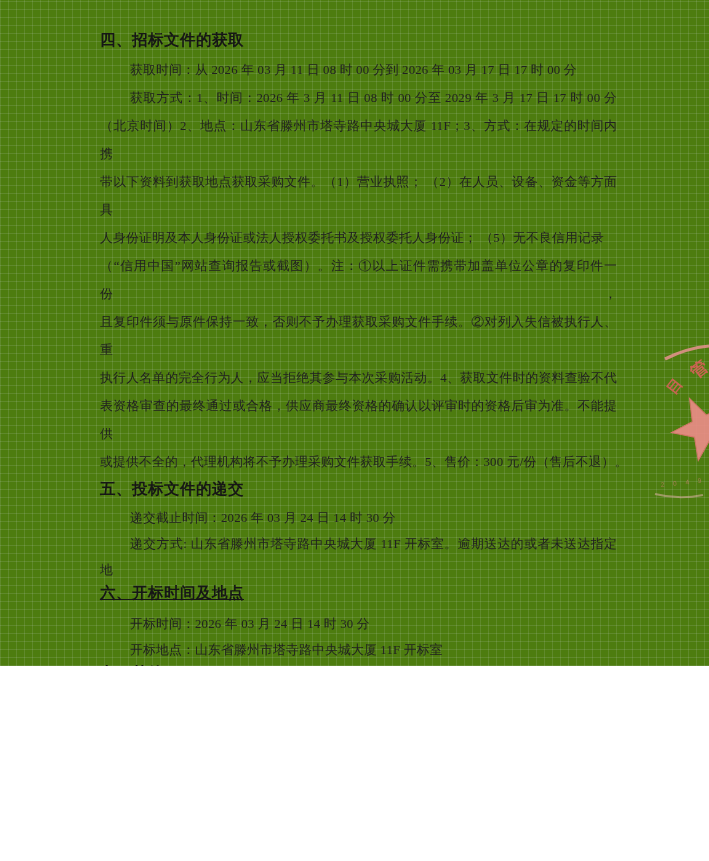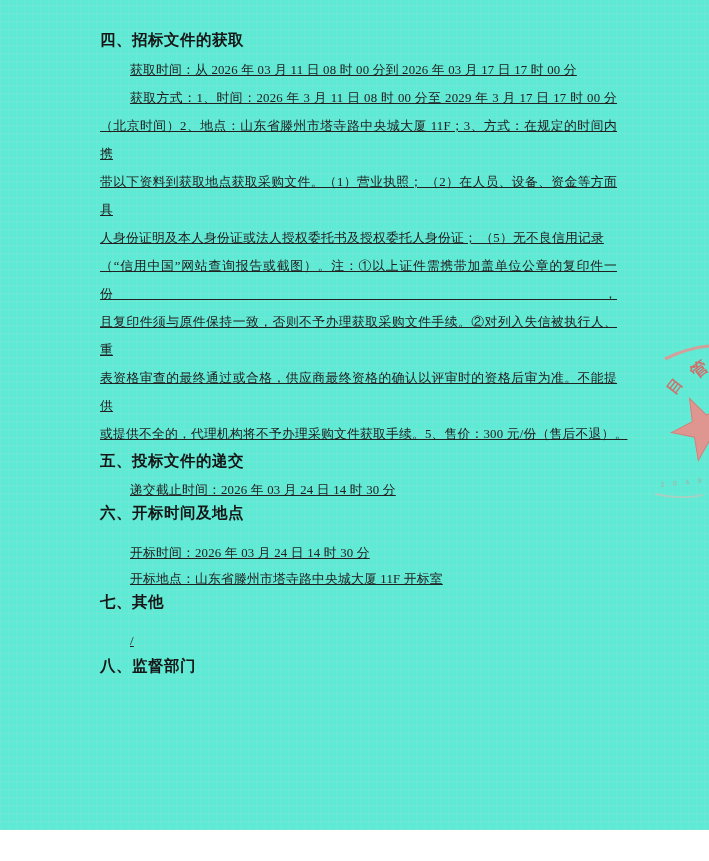--- a/index.html
+++ b/index.html
@@ -3,22 +3,22 @@
 <meta charset="utf-8">
 <style>
   html,body{margin:0;padding:0;}
   body{
     width:709px;height:861px;
     background:#ffffff;
     font-family:"Liberation Serif","DejaVu Serif",serif;
   }
   .page{
     position:relative;
-    width:709px;height:830px;
-    background:#5eead4;
+    width:709px;height:666px;
+    background:#4d7c0f;
     overflow:hidden;
   }
   
   .page::before{
     content:"";
     position:absolute;inset:0;
     background-image:
       repeating-linear-gradient(0deg, rgba(205,218,218,0.14) 0 1px, transparent 1px 8px),
       repeating-linear-gradient(90deg, rgba(205,218,218,0.14) 0 1px, transparent 1px 8px);
     pointer-events:none;
@@ -38,31 +38,30 @@
     margin:0 0 6px 0;
     letter-spacing:0.5px;
     white-space:nowrap;
   }
   .line{
     font-size:12.8px;
     line-height:28px;
     color:#212121;
     white-space:nowrap;
     letter-spacing:0.2px;
-    text-decoration:underline;
   }
   .just{
     white-space:normal;
     text-align:justify;
     text-align-last:justify;
   }
   .indent{ text-indent:30px; }
   .sec-s5 .line,.sec-s6 .line,.sec-s7 .line,.sec-s8 .line{ line-height:26px; }
   .sec-s5 .heading{ margin-top:3px; }
-  .sec-s6 .heading{ margin-bottom:17px; }
+  .sec-s6 .heading{ margin-bottom:8px;text-decoration:underline; }
   .sec-s7 .heading{ margin-bottom:16px; }
   .sec-s8 .heading{ margin-top:2px; margin-bottom:2px; }
   .stamp{
     position:absolute;
     left:649px;top:335px;
     width:60px;height:170px;
   }
 </style>
 </head>
 <body>
@@ -72,26 +71,28 @@
   <div class="content">
       <div class="sec sec-s4">
         <div class="heading">四、招标文件的获取</div>
         <div class="line indent">获取时间：从 2026 年 03 月 11 日  08 时 00 分到 2026 年 03 月 17 日  17 时 00 分</div>
         <div class="line indent just">获取方式：1、时间：2026 年 3 月 11 日 08 时 00 分至 2029 年 3 月 17 日 17 时 00 分</div>
         <div class="line just">（北京时间）2、地点：山东省滕州市塔寺路中央城大厦 11F；3、方式：在规定的时间内携</div>
         <div class="line just">带以下资料到获取地点获取采购文件。（1）营业执照； （2）在人员、设备、资金等方面具</div>
         <div class="line">人身份证明及本人身份证或法人授权委托书及授权委托人身份证； （5）无不良信用记录</div>
         <div class="line just">（“信用中国”网站查询报告或截图）。注：①以上证件需携带加盖单位公章的复印件一份，</div>
         <div class="line just">且复印件须与原件保持一致，否则不予办理获取采购文件手续。②对列入失信被执行人、重</div>
+        <div class="line just">执行人名单的完全行为人，应当拒绝其参与本次采购活动。4、获取文件时的资料查验不代</div>
         <div class="line just">表资格审查的最终通过或合格，供应商最终资格的确认以评审时的资格后审为准。不能提供</div>
         <div class="line">或提供不全的，代理机构将不予办理采购文件获取手续。5、售价：300 元/份（售后不退）。</div>
       </div>
       <div class="sec sec-s5">
         <div class="heading">五、投标文件的递交</div>
         <div class="line indent">递交截止时间：2026 年 03 月 24 日  14 时 30 分</div>
+        <div class="line indent just">递交方式: 山东省滕州市塔寺路中央城大厦 11F 开标室。逾期送达的或者未送达指定地</div>
       </div>
       <div class="sec sec-s6">
         <div class="heading">六、开标时间及地点</div>
         <div class="line indent">开标时间：2026 年 03 月 24 日  14 时 30 分</div>
         <div class="line indent">开标地点：山东省滕州市塔寺路中央城大厦 11F 开标室</div>
       </div>
       <div class="sec sec-s7">
         <div class="heading">七、其他</div>
         <div class="line indent">/</div>
       </div>

